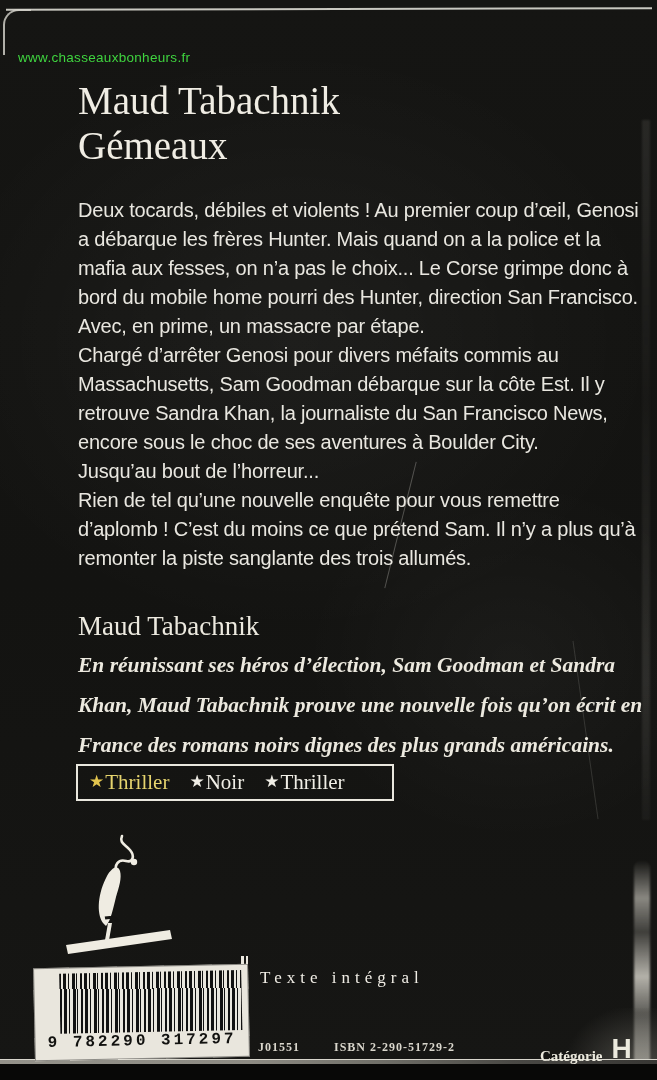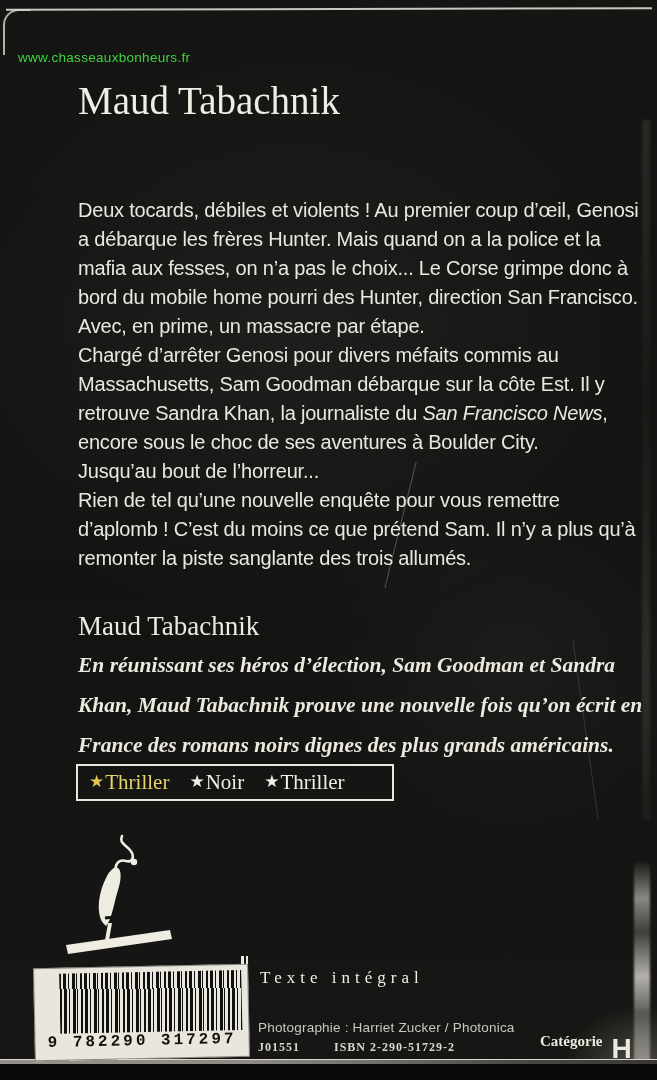--- a/index.html
+++ b/index.html
@@ -34,21 +34,21 @@
   .scratch{position:absolute;width:1px;background:rgba(240,238,230,.28);}
   .s1{left:400px;top:460px;height:130px;transform:rotate(14deg);}
   .s2{left:585px;top:640px;height:180px;transform:rotate(-8deg);opacity:.5;}
   
   .site-url{position:absolute;left:18px;top:50px;font-size:13.5px;letter-spacing:.3px;}
   .title-block{position:absolute;left:78px;top:78px;color:#f0ede4;
     font-family:"Liberation Serif", serif;font-size:39px;line-height:45px;}
   .synopsis{position:absolute;left:78px;top:196px;width:566px;color:#e9e7e0;
     font-size:20px;line-height:29px;letter-spacing:-0.2px;}
   .synopsis p{margin:0;}
-  .em{font-style:italic;}
+  .em{}
   .author-note{position:absolute;left:78px;top:610px;width:566px;color:#ece9df;}
   .author-note .name{font-family:"Liberation Serif", serif;font-size:27px;line-height:32px;margin:0 0 3px 0;}
   .author-note .blurb{font-family:"Liberation Serif", serif;font-style:italic;font-weight:bold;
     font-size:21.5px;line-height:40px;margin:0;}
   .genre-box{position:absolute;left:76px;top:764px;width:318px;height:37px;box-sizing:border-box;
     border:2px solid #e9e7de;display:flex;align-items:center;padding:0 11px;gap:20px;
     font-family:"Liberation Serif", serif;font-size:21px;}
   .genre{display:flex;align-items:center;gap:1px;}
   .genre .star{font-size:17px;transform:translateY(-1px);}
   .g-thriller{color:#e6d46e;}
@@ -68,21 +68,21 @@
     transform:rotate(-1.2deg);box-shadow:0 0 0 1px rgba(0,0,0,.4) inset;}
   .bars{position:absolute;left:26px;top:6px;right:7px;height:60px;
     background:repeating-linear-gradient(90deg,
       #111 0 2px, #e9e6dd 2px 4px,
       #111 4px 7px, #e9e6dd 7px 9px,
       #111 9px 10px, #e9e6dd 10px 13px,
       #111 13px 16px, #e9e6dd 16px 17px,
       #111 17px 18px, #e9e6dd 18px 21px);}
   .barcode .digits{position:absolute;left:4px;right:4px;top:66px;text-align:center;
     font-family:"Liberation Mono", monospace;font-weight:bold;font-size:16px;letter-spacing:3px;color:#121210;}
-  .category{position:absolute;left:540px;top:1033px;display:flex;align-items:flex-start;color:#eceade;}
+  .category{position:absolute;left:540px;top:1033px;display:flex;align-items:flex-end;color:#eceade;}
   .category .label{font-family:"Liberation Serif", serif;font-weight:bold;font-size:15px;}
   .category .letter{font-family:"Liberation Sans", sans-serif;font-weight:bold;font-size:28px;margin-left:9px;}
 </style>
 </head>
 <body>
 
 <div id="cover">
 
   <div class="edge-top"></div>
   <div class="corner-tl"></div>
@@ -90,20 +90,21 @@
   <div class="scuff-right2"></div>
   <div class="corner-br"></div>
   <div class="bottom-band"></div>
   <div class="scratch s1"></div>
   <div class="scratch s2"></div>
 
   <div class="site-url" style="color:#3fd43f;">www.chasseauxbonheurs.fr</div>
 
   <div class="title-block">
     <div>Maud Tabachnik</div>
+    <div>Gémeaux</div>
   </div>
 
   <div class="synopsis">
     <p>Deux tocards, débiles et violents ! Au premier coup d’œil, Genosi a débarque les frères Hunter. Mais quand on a la police et la mafia aux fesses, on n’a pas le choix... Le Corse grimpe donc à bord du mobile home pourri des Hunter, direction San Francisco. Avec, en prime, un massacre par étape.</p>
     <p><span>Chargé d’arrêter Genosi pour divers méfaits commis au Massachusetts, Sam Goodman débarque sur la côte Est. Il y retrouve Sandra Khan, la journaliste du </span><span class="em">San Francisco News</span><span>, encore sous le choc de ses aventures à Boulder City.</span></p>
     <p>Jusqu’au bout de l’horreur...</p>
     <p>Rien de tel qu’une nouvelle enquête pour vous remettre d’aplomb ! C’est du moins ce que prétend Sam. Il n’y a plus qu’à remonter la piste sanglante des trois allumés.</p>
   </div>
 
   <div class="author-note">
@@ -138,21 +139,20 @@
       <path d="M42,84 q11,-2 14,5 q-10,5 -16,-1 z" fill="#15151" opacity="0"></path>
       <path d="M43,85 q10,-2 13,4" stroke="#141412" stroke-width="3" fill="none"></path>
 
       <path d="M55,42 C51,31 57,26 64,28 C71,30 73,23 68,17 C63,11 57,10 60,3" stroke="#efece2" stroke-width="2.6" fill="none" stroke-linecap="round"></path>
       <circle cx="72" cy="29" r="3.2" fill="#efece2"></circle>
     </svg>
   </div>
 
   <div class="rule-double"></div>
   <div class="texte-integral">Texte intégral</div>
-  <div class="credit">Photographie : Harriet Zucker / Photonica</div>
   <div class="code-line">
     <span>J01551</span>
     <span class="isbn">ISBN 2-290-51729-2</span>
   </div>
 
   <div class="barcode">
     <div class="bars"></div>
     <div class="digits">9 782290 317297</div>
   </div>
 

